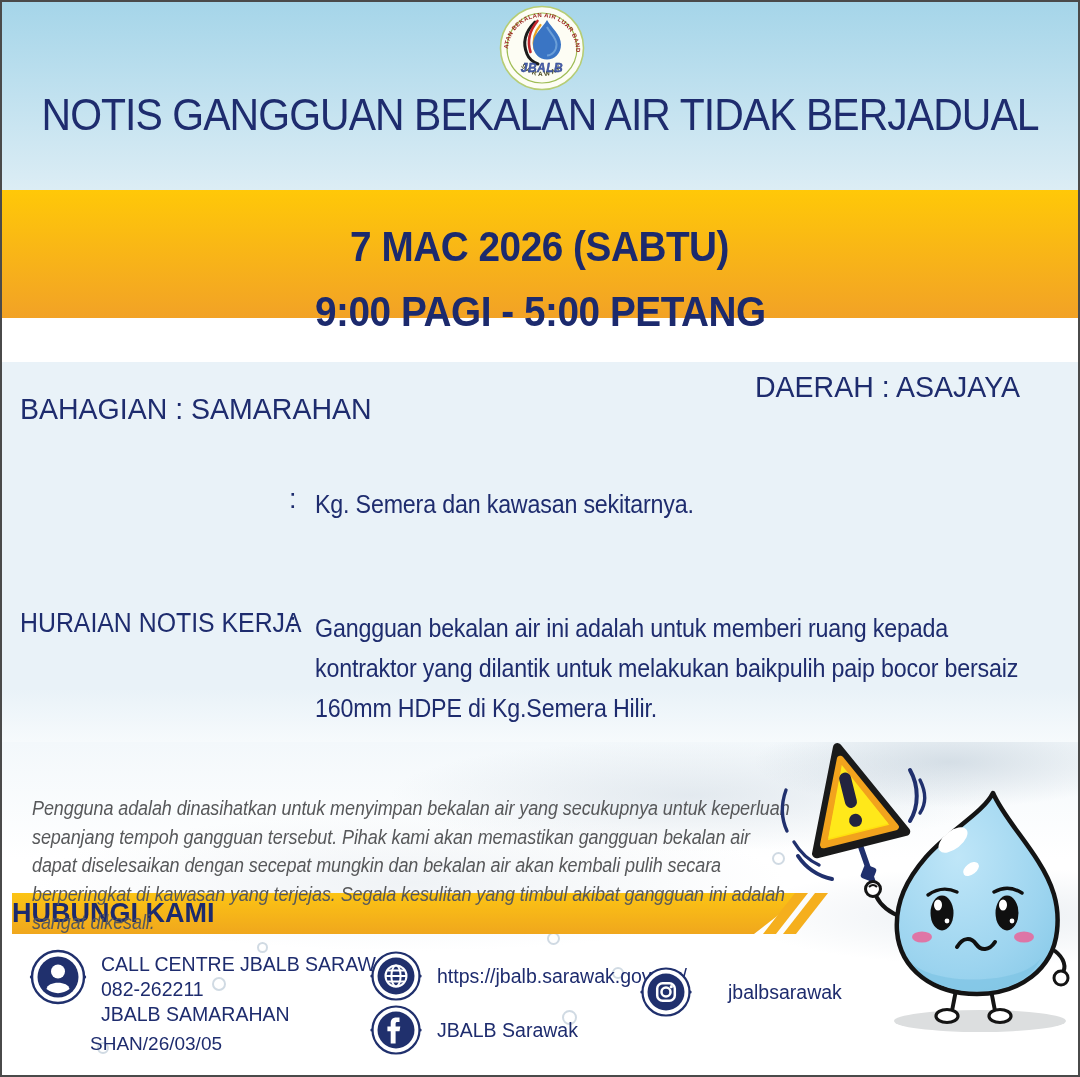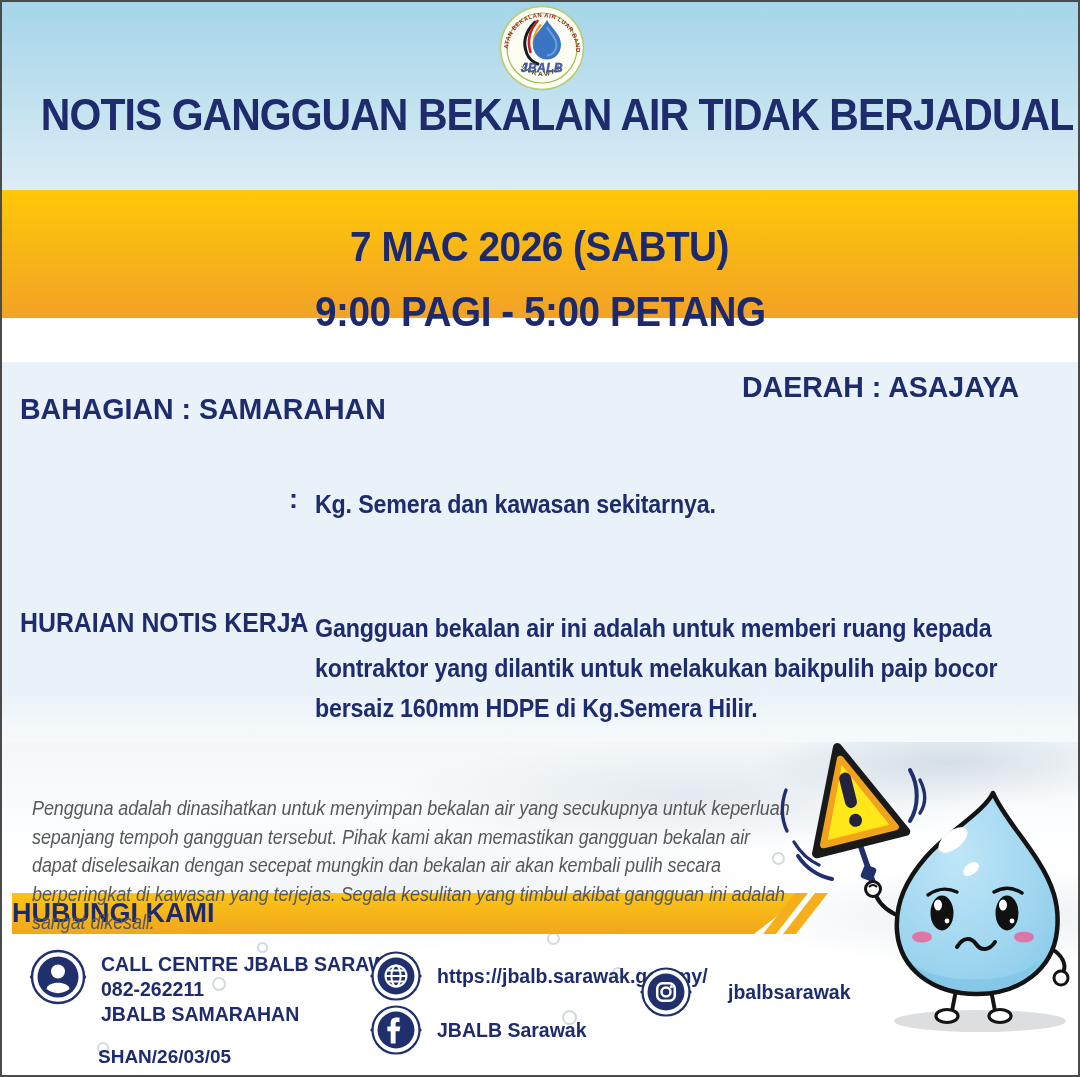--- a/index.html
+++ b/index.html
@@ -18,21 +18,21 @@
   
   .band{position:absolute;left:0;top:188px;width:100%;height:128px;text-align:center;
     background:linear-gradient(#ffc808,#f2a226);color:#1c2a6d;}
   .band .line{font-size:43px;font-weight:bold;}
   .band .line .sx{display:inline-block;transform:scaleX(.9);transform-origin:center;letter-spacing:-.5px;}
   .band .date{margin-top:32px;}
   .band .time{margin-top:16px;}
   
   .info{position:absolute;left:0;top:360px;width:100%;height:380px;
     background:linear-gradient(#e9f2f8 0%,#e9f2f8 86%,#f6fafc 100%);}
-  .navy{color:#1e2c6e;font-weight:bold;}
+  .navy{color:#1e2c6e;font-weight:normal;}
   .bahagian{position:absolute;left:18px;top:30px;font-size:30px;}
   .bahagian .sx,.daerah .sx{display:inline-block;transform:scaleX(.95);transform-origin:left center;}
   .daerah{position:absolute;right:44px;top:8px;font-size:30px;}
   .field-label{position:absolute;left:18px;font-size:27px;}
   .field-label .sx{display:inline-block;transform:scaleX(.92);transform-origin:left top;}
   .field-colon{position:absolute;left:287px;font-size:27px;}
   .field-value{position:absolute;left:313px;font-size:25px;line-height:40px;width:790px;}
   .field-value .sx{display:inline-block;transform:scaleX(.93);transform-origin:left top;letter-spacing:-.2px;}
   .row-kawasan{top:122px;}
   .row-huraian{top:246px;}
@@ -56,21 +56,21 @@
     transform:skewX(-38deg);z-index:2;}
   .stripe.s1{left:777px;}
   .stripe.s2{left:797px;}
   .contact-block{position:absolute;left:27px;top:206px;display:flex;gap:14px;z-index:4;}
   .contact-lines{font-size:19.5px;line-height:25px;padding-top:4px;}
   .contact-row{position:absolute;display:flex;align-items:center;gap:15px;z-index:4;
     font-size:19.5px;}
   .row-web{left:368px;top:208px;}
   .row-fb{left:368px;top:262px;}
   .row-ig{left:638px;top:224px;gap:36px;}
-  .ref-code{position:absolute;left:88px;top:304px;font-size:19px;z-index:4;margin-left:8px;}
+  .ref-code{position:absolute;left:88px;top:291px;font-size:19px;z-index:4;}
   .mascot{position:absolute;left:768px;top:718px;z-index:6;pointer-events:none;}
 </style>
 </head>
 <body>
 
 <div class="page">
 
   <div class="header">
     <svg class="logo" width="86" height="86" viewBox="0 0 86 86">
       <circle cx="43" cy="43" r="41.5" fill="#fdfdf4" stroke="#b6cd74" stroke-width="1.6"></circle>

